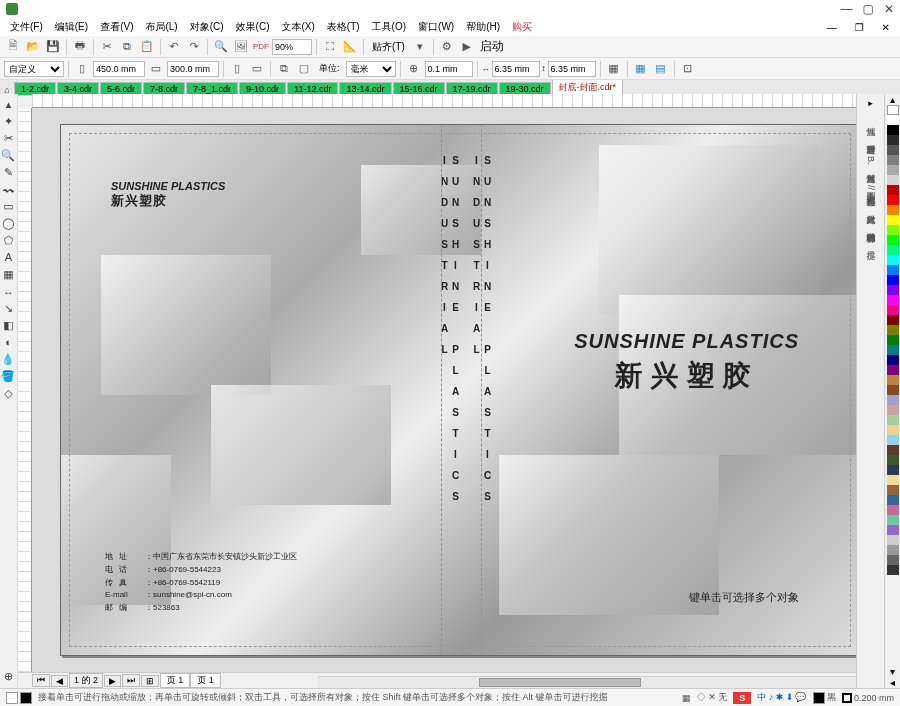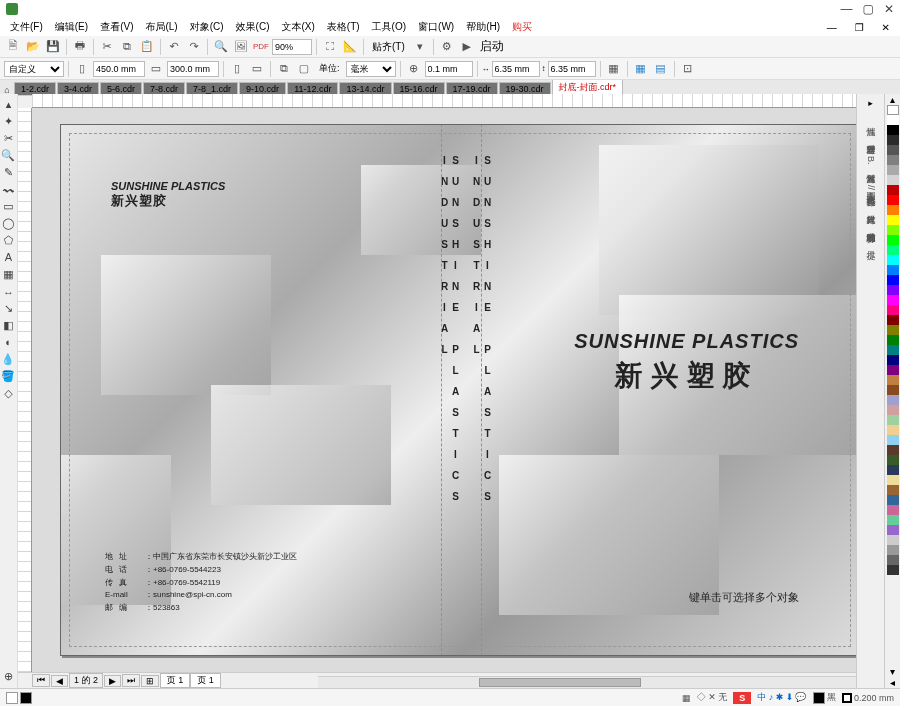--- a/index.html
+++ b/index.html
@@ -17,21 +17,21 @@
 
 
 .toolbar { height: 22px; background: #f5f5f5; border-bottom: 1px solid #ddd; display: flex; align-items: center; padding: 0 4px; gap: 2px; font-size: 10px; }
 .tb-btn { width: 18px; height: 18px; border: 1px solid transparent; display: inline-flex; align-items: center; justify-content: center; cursor: pointer; font-size: 11px; color: #555; }
 .tb-sep { width: 1px; height: 16px; background: #ccc; margin: 0 2px; }
 .tb-input { height: 16px; border: 1px solid #bbb; font-size: 9px; padding: 0 2px; background: #fff; }
 .tb-select { height: 16px; border: 1px solid #bbb; font-size: 9px; background: #fff; }
 
 
 .tabstrip { height: 16px; background: #e8e8e8; border-bottom: 1px solid #ccc; display: flex; align-items: flex-end; font-size: 9px; overflow: hidden; }
-.tab { padding: 1px 6px; border: 1px solid #bbb; border-bottom: none; background: #737373; margin-right: 1px; cursor: pointer; white-space: nowrap; }
+.tab { padding: 1px 6px; border: 1px solid #bbb; border-bottom: none; background: #22c55e; margin-right: 1px; cursor: pointer; white-space: nowrap; }
 .tab.active { background: #fff; color: #c00; }
 .tab-nav { width: 14px; text-align: center; cursor: pointer; }
 
 
 .workspace { position: absolute; top: 94px; left: 0; right: 0; bottom: 18px; display: flex; }
 
 .toolbox { width: 18px; background: #f0f0f0; border-right: 1px solid #ddd; display: flex; flex-direction: column; align-items: center; padding-top: 2px; gap: 1px; }
 .tool { width: 16px; height: 16px; display: flex; align-items: center; justify-content: center; cursor: pointer; font-size: 11px; color: #444; }
 
 .canvas-zone { flex: 1; display: flex; flex-direction: column; position: relative; }
@@ -374,20 +374,21 @@
     <span style="text-align:center;cursor:pointer;margin-top:auto">▾</span>
     <span style="text-align:center;cursor:pointer">◂</span>
   </div>
 </div>
 
 <div class="statusbar">
   <div class="mini-swatches">
     <span class="sw-box" style="background:#fff"></span>
     <span class="sw-box" style="background:#000"></span>
   </div>
+  <span>接着单击可进行拖动或缩放；再单击可旋转或倾斜；双击工具，可选择所有对象；按住 Shift 键单击可选择多个对象；按住 Alt 键单击可进行挖掘</span>
   <div class="right">
     <span>▦</span>
     <span>◇ ✕ <span>无</span></span>
     <span style="width:18px;height:12px;background:#e33;display:inline-flex;align-items:center;justify-content:center;color:#fff;font-weight:bold">S</span>
     <span style="color:#06c">中 ♪ ✱ ⬇ 💬</span>
     <span class="fill-swatch">
       <span class="sw-box" style="background:#000"></span>
       <span>黑</span>
     </span>
     <span class="fill-swatch">

